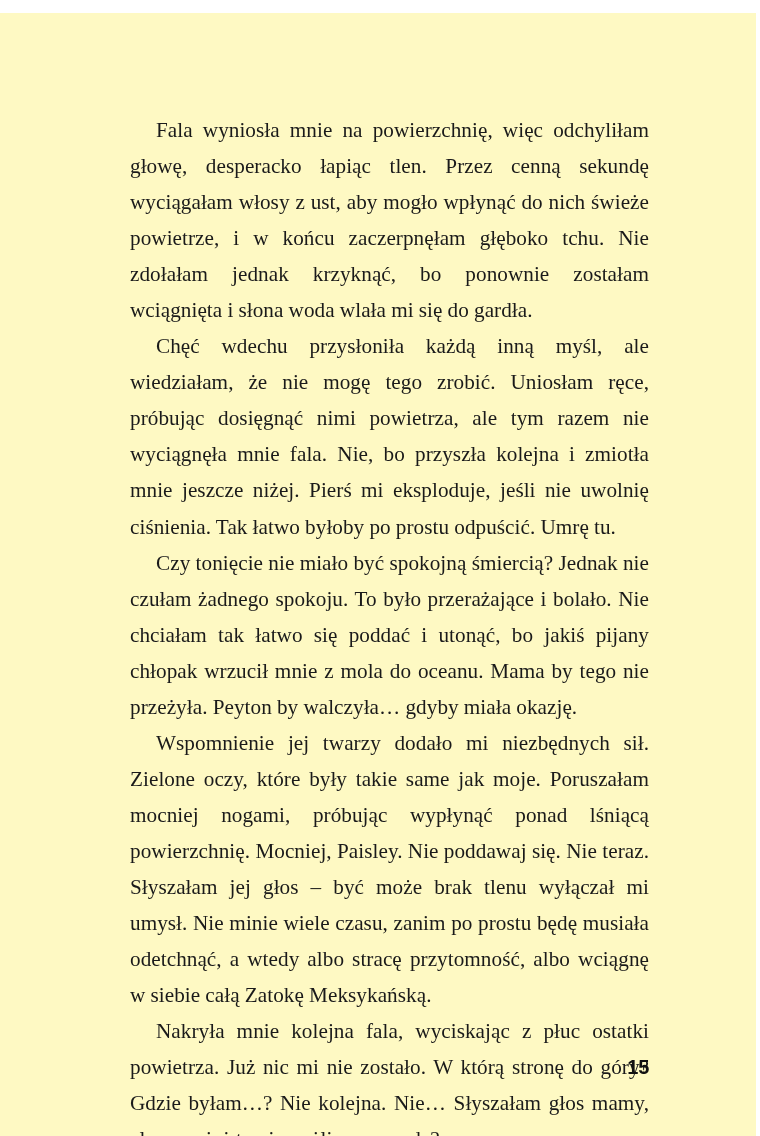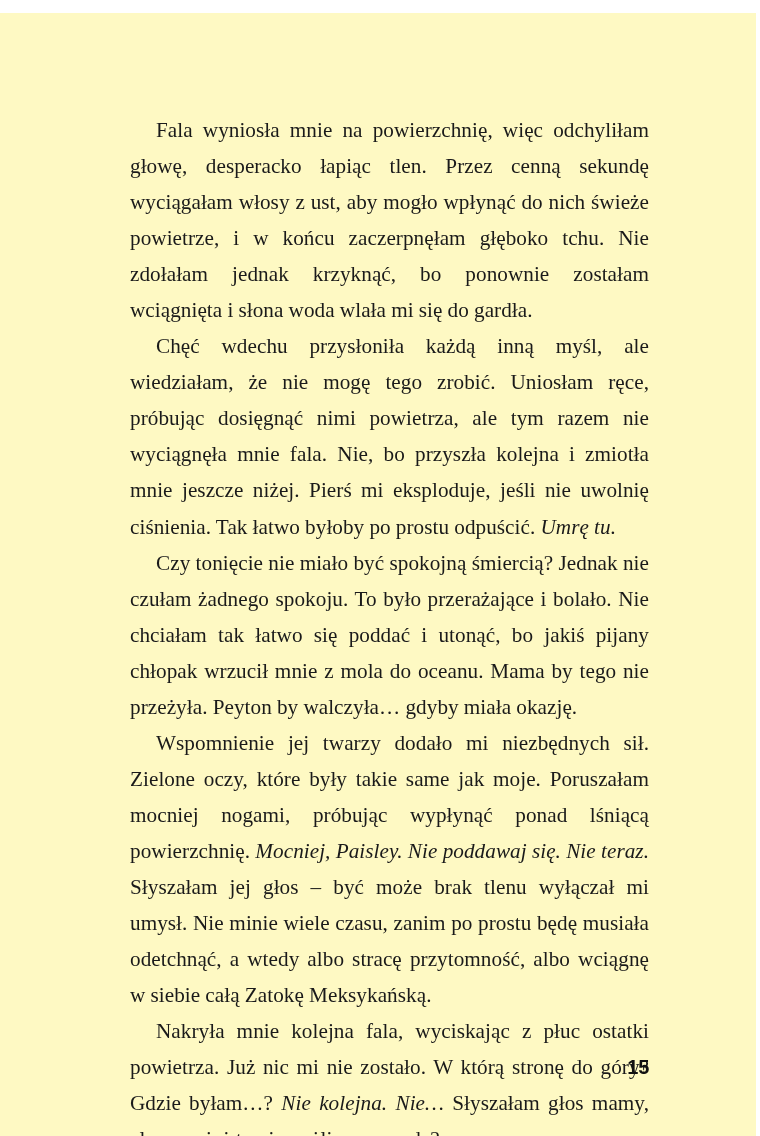--- a/index.html
+++ b/index.html
@@ -38,21 +38,20 @@
     line-height: 36.05px;
     text-align: justify;
     text-indent: 26px;
     hyphens: manual;
     word-spacing: -0.2px;
     letter-spacing: 0.05px;
   }
 
   .para em,
   .para .it {
-    font-style: italic;
   }
 
   .page-number {
     position: absolute;
     left: 0;
     top: 1042px;
     width: 649px;
     text-align: right;
     font-family: "Liberation Sans", "DejaVu Sans", sans-serif;
     font-weight: bold;

